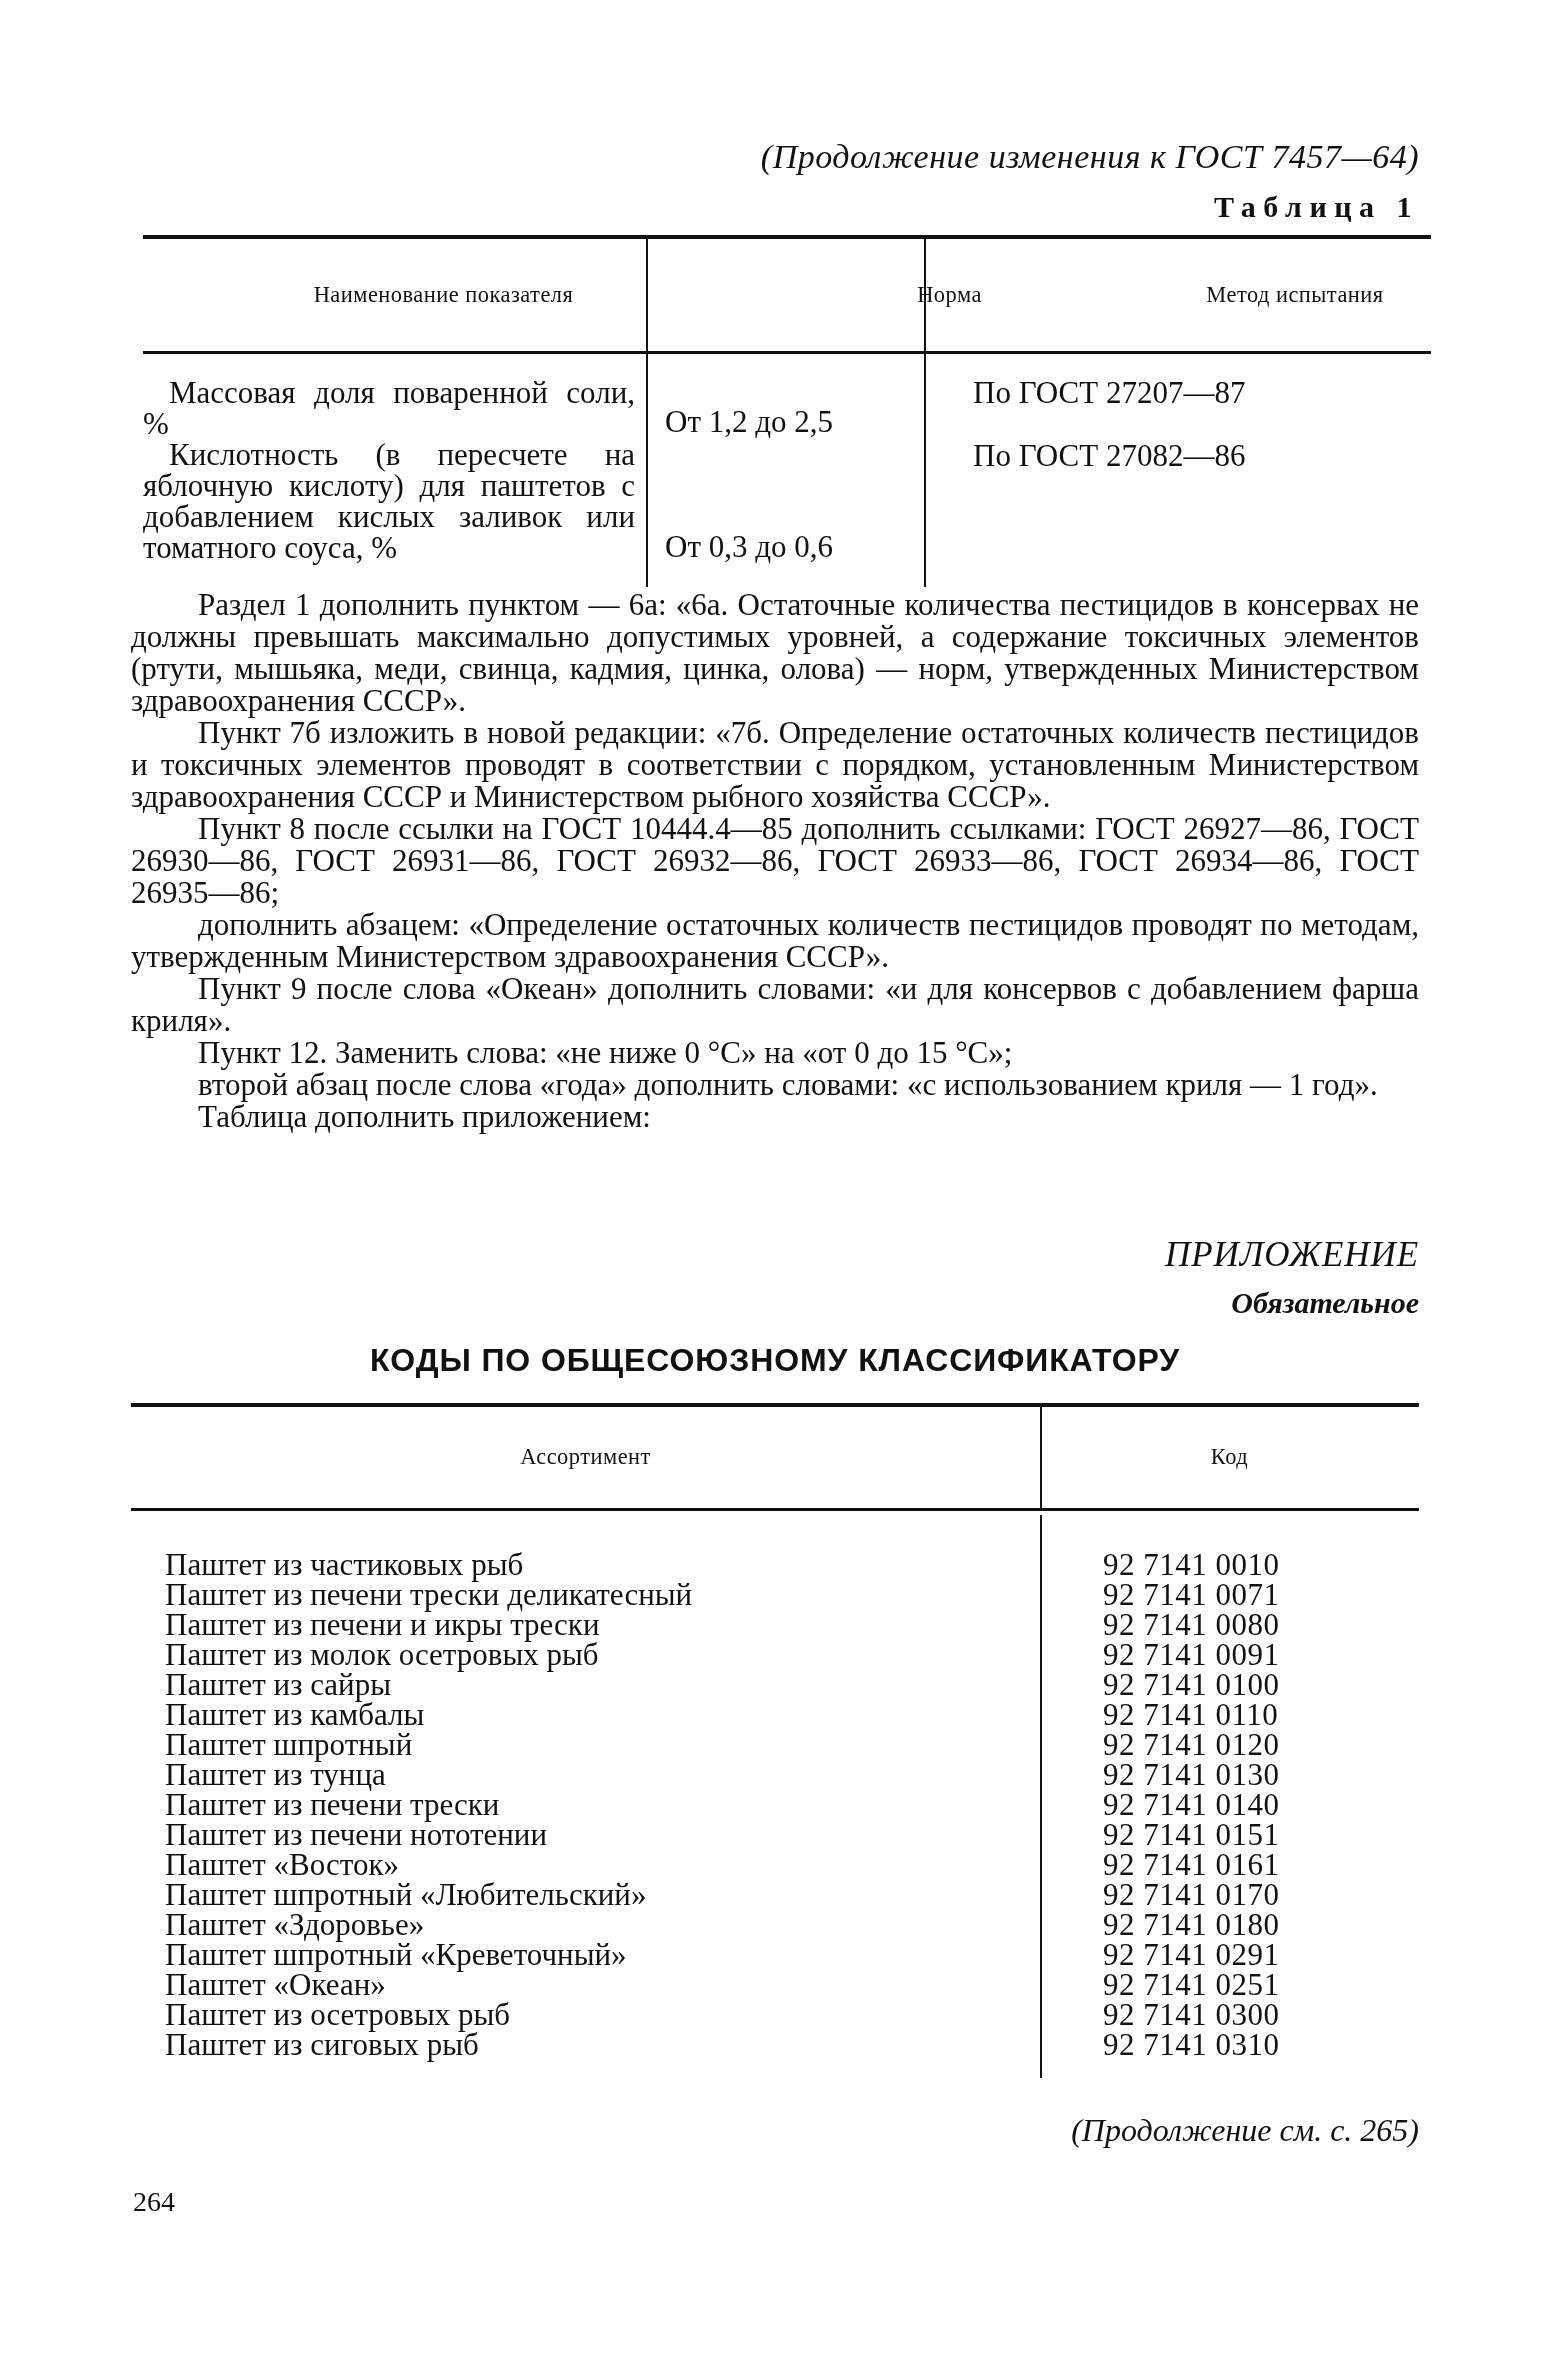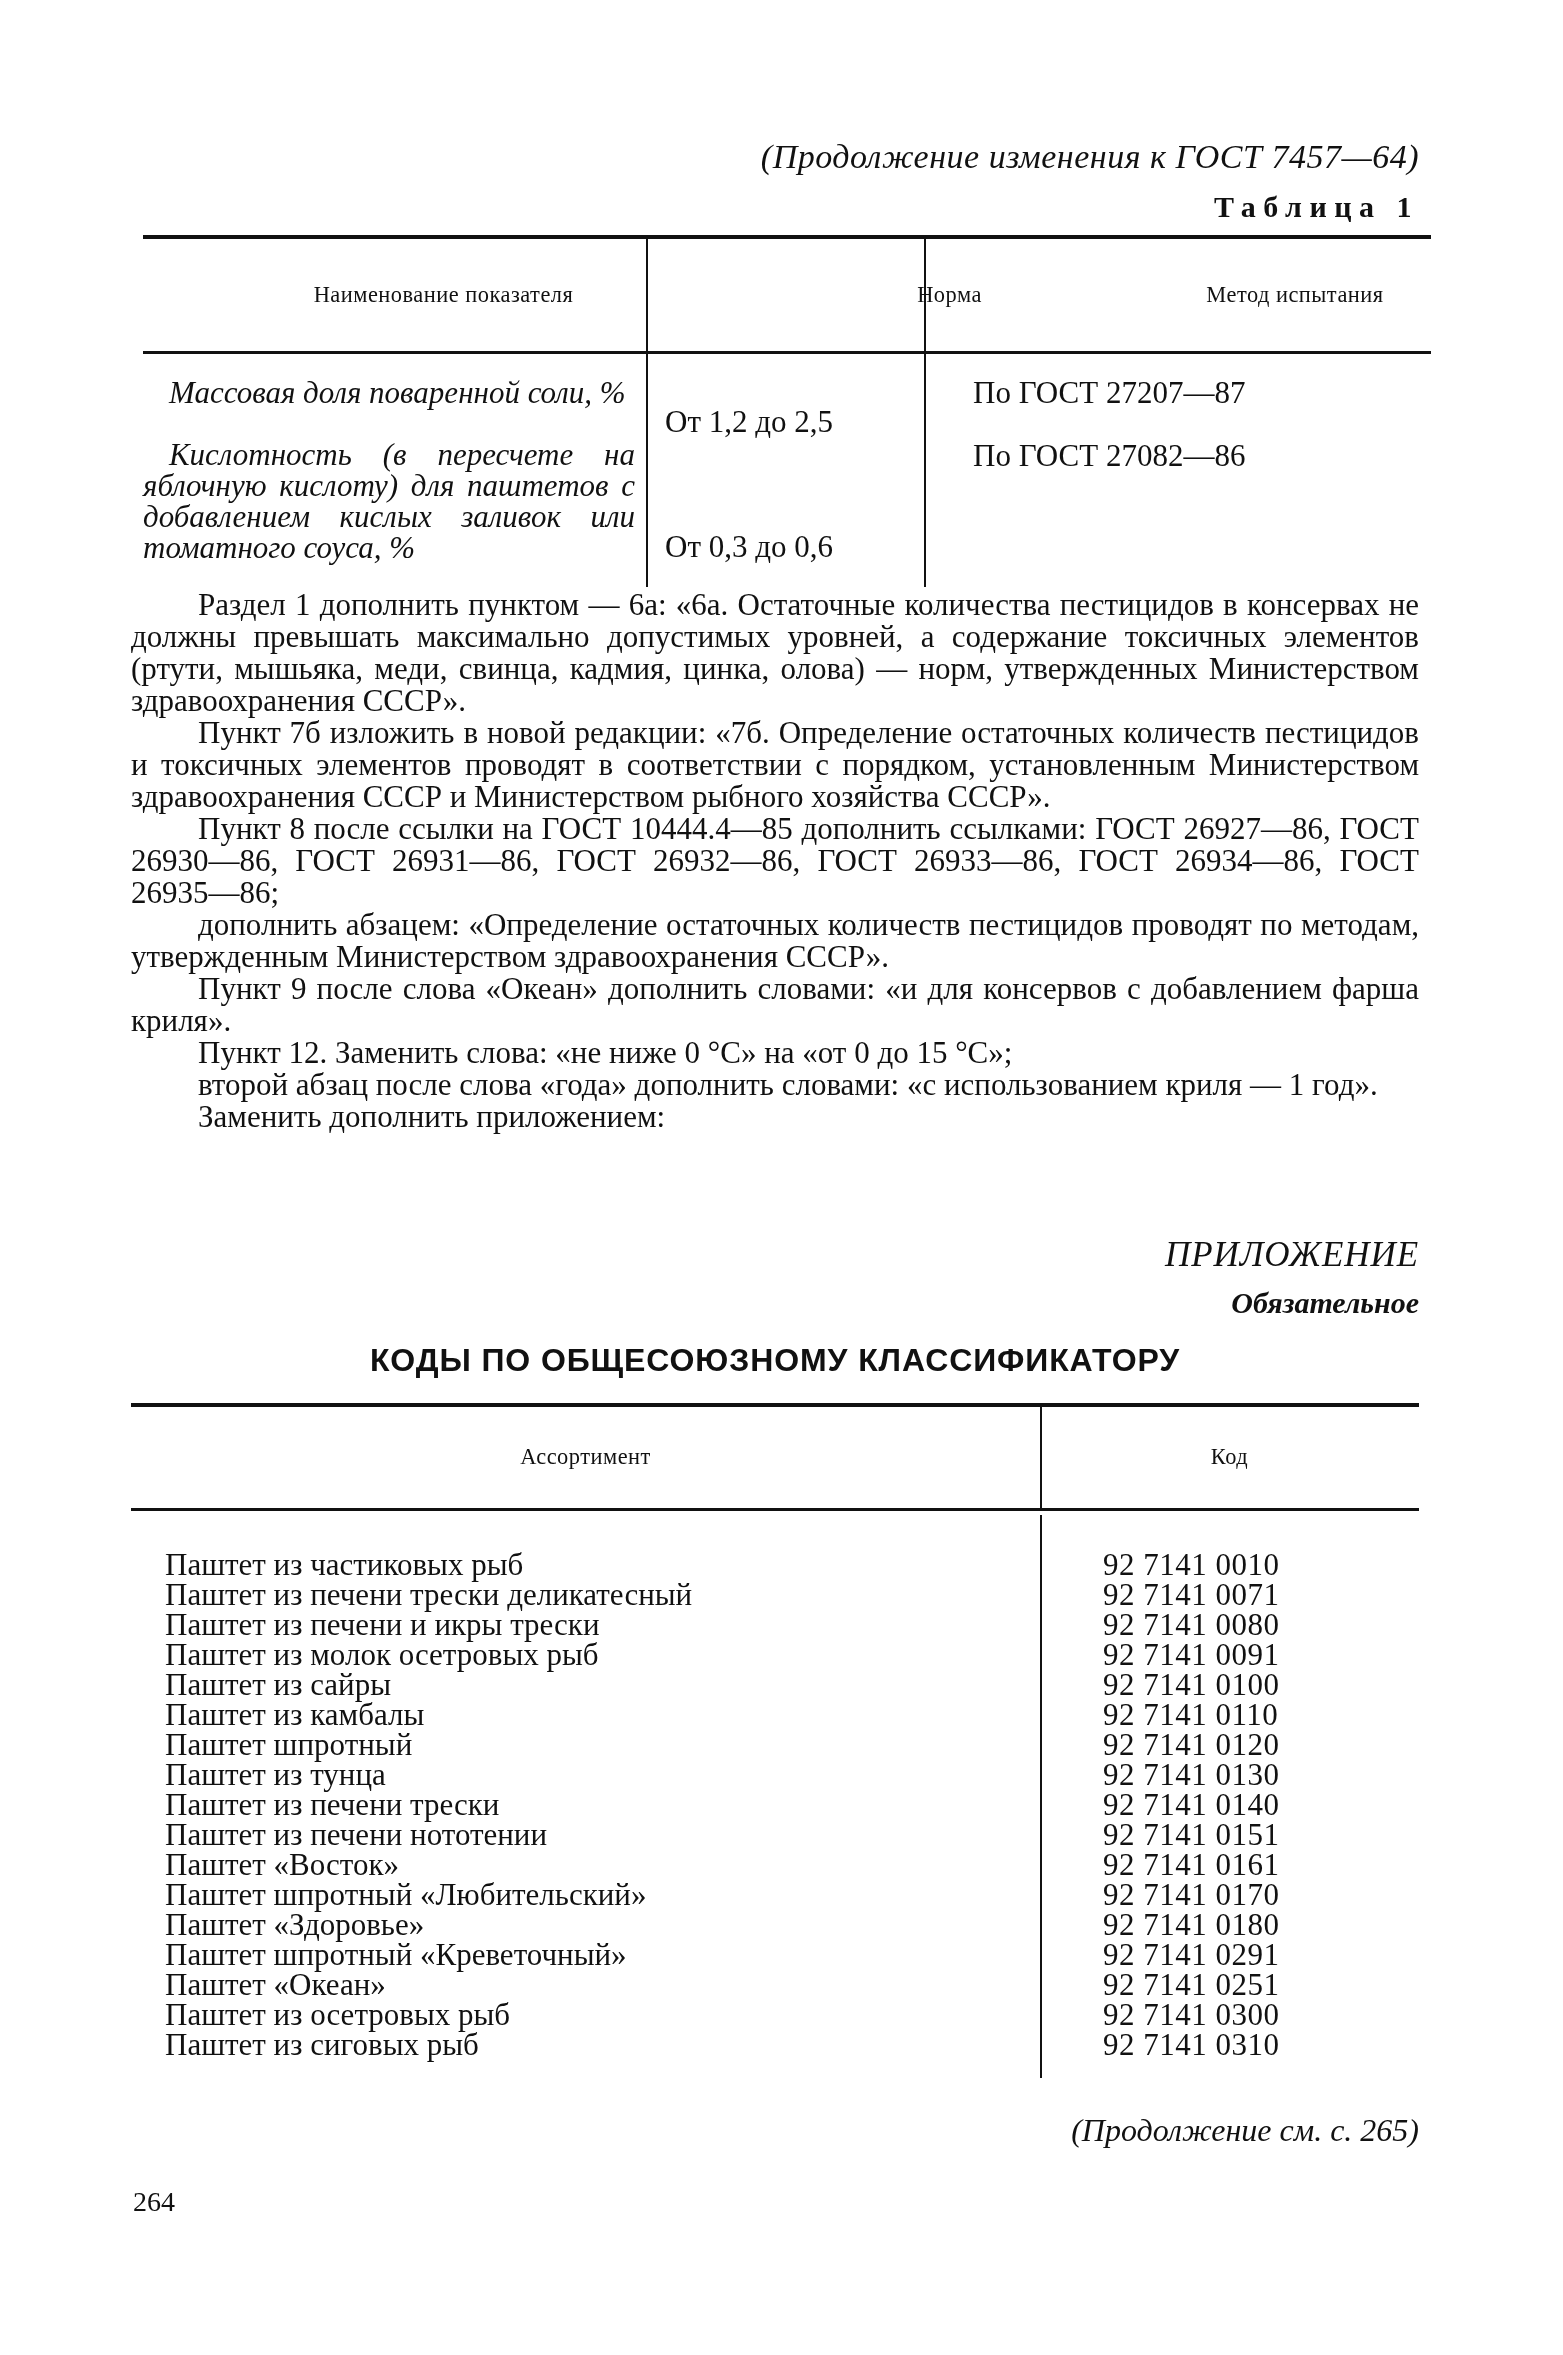--- a/index.html
+++ b/index.html
@@ -24,21 +24,21 @@
     .t1-head .cell {
       position: absolute; top: 0; height: 112px; display: flex;
       align-items: center; justify-content: center; font-size: 22.4px; letter-spacing: 0.5px;
     }
     .vline { position: absolute; width: 1.9px; background: #111; }
     .t1-body { position: relative; height: 233px; }
     .t1-body .txt { position: absolute; font-size: 31px; line-height: 31px; }
     .col1 { left: 0; width: 601px; }
     .col2 { left: 606px; width: 401px; }
     .col3 { left: 1016px; width: 272px; }
-    .param-text { text-align: justify; text-align-last: left; font-style: italic; }
+    .param-text { text-align: justify; text-align-last: left; }
     .param-text .indent { display: inline-block; width: 26px; }
 
     
     .body-text {
       position: absolute; left: 0; top: 589px; width: 1288px;
       font-size: 31px; line-height: 32px; text-align: justify;
     }
     .body-text p { margin: 0; text-indent: 67px; }
 
     .appendix-title {
@@ -110,21 +110,21 @@
   </div>
 
   <div class="body-text">
     <p>Раздел 1 дополнить пунктом — 6а: «6а. Остаточные количества пестицидов в консервах не должны превышать максимально допустимых уровней, а содержание токсичных элементов (ртути, мышьяка, меди, свинца, кадмия, цинка, олова) — норм, утвержденных Министерством здравоохранения СССР».</p>
     <p>Пункт 7б изложить в новой редакции: «7б. Определение остаточных количеств пестицидов и токсичных элементов проводят в соответствии с порядком, установленным Министерством здравоохранения СССР и Министерством рыбного хозяйства СССР».</p>
     <p>Пункт 8 после ссылки на ГОСТ 10444.4—85 дополнить ссылками: ГОСТ 26927—86, ГОСТ 26930—86, ГОСТ 26931—86, ГОСТ 26932—86, ГОСТ 26933—86, ГОСТ 26934—86, ГОСТ 26935—86;</p>
     <p>дополнить абзацем: «Определение остаточных количеств пестицидов проводят по методам, утвержденным Министерством здравоохранения СССР».</p>
     <p>Пункт 9 после слова «Океан» дополнить словами: «и для консервов с добавлением фарша криля».</p>
     <p>Пункт 12. Заменить слова: «не ниже 0 °С» на «от 0 до 15 °С»;</p>
     <p>второй абзац после слова «года» дополнить словами: «с использованием криля — 1 год».</p>
-    <p>Заменить дополнить приложением:</p>
+    <p>Таблица дополнить приложением:</p>
   </div>
 
   <div class="appendix-title">ПРИЛОЖЕНИЕ</div>
   <div class="appendix-sub">Обязательное</div>
   <div class="codes-title">КОДЫ ПО ОБЩЕСОЮЗНОМУ КЛАССИФИКАТОРУ</div>
 
   <div class="t2">
     <div class="rule-thick"></div>
     <div class="t2-head">
       <div class="cell" style="left:0; width:909px;text-align:center;">Ассортимент</div>

